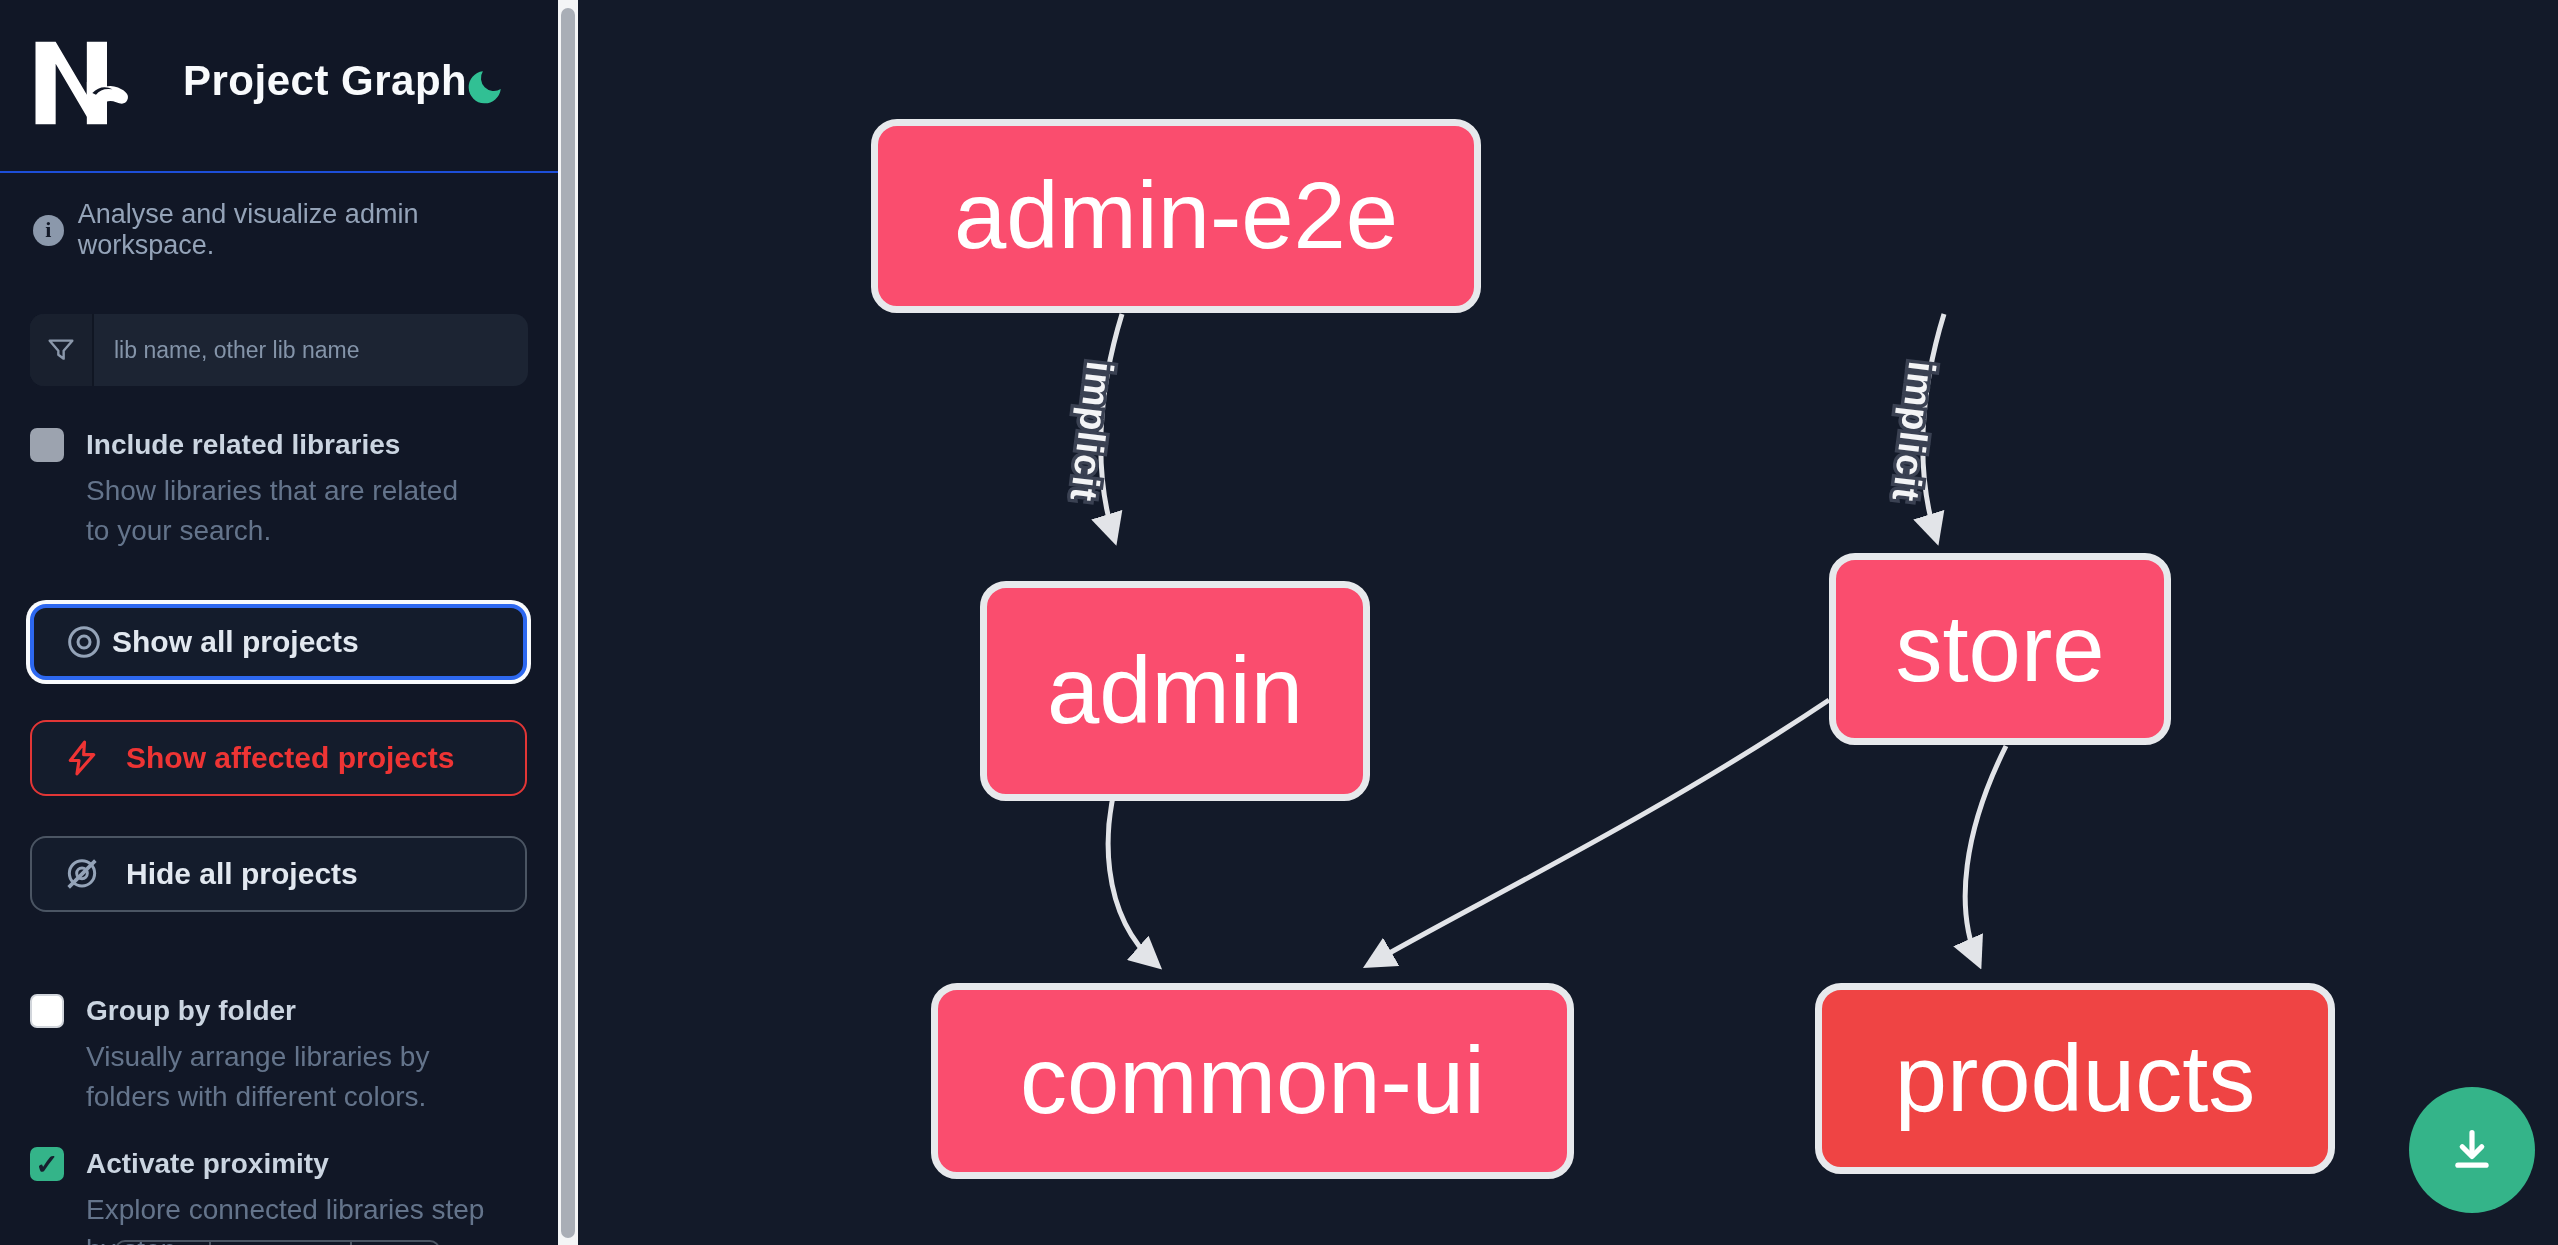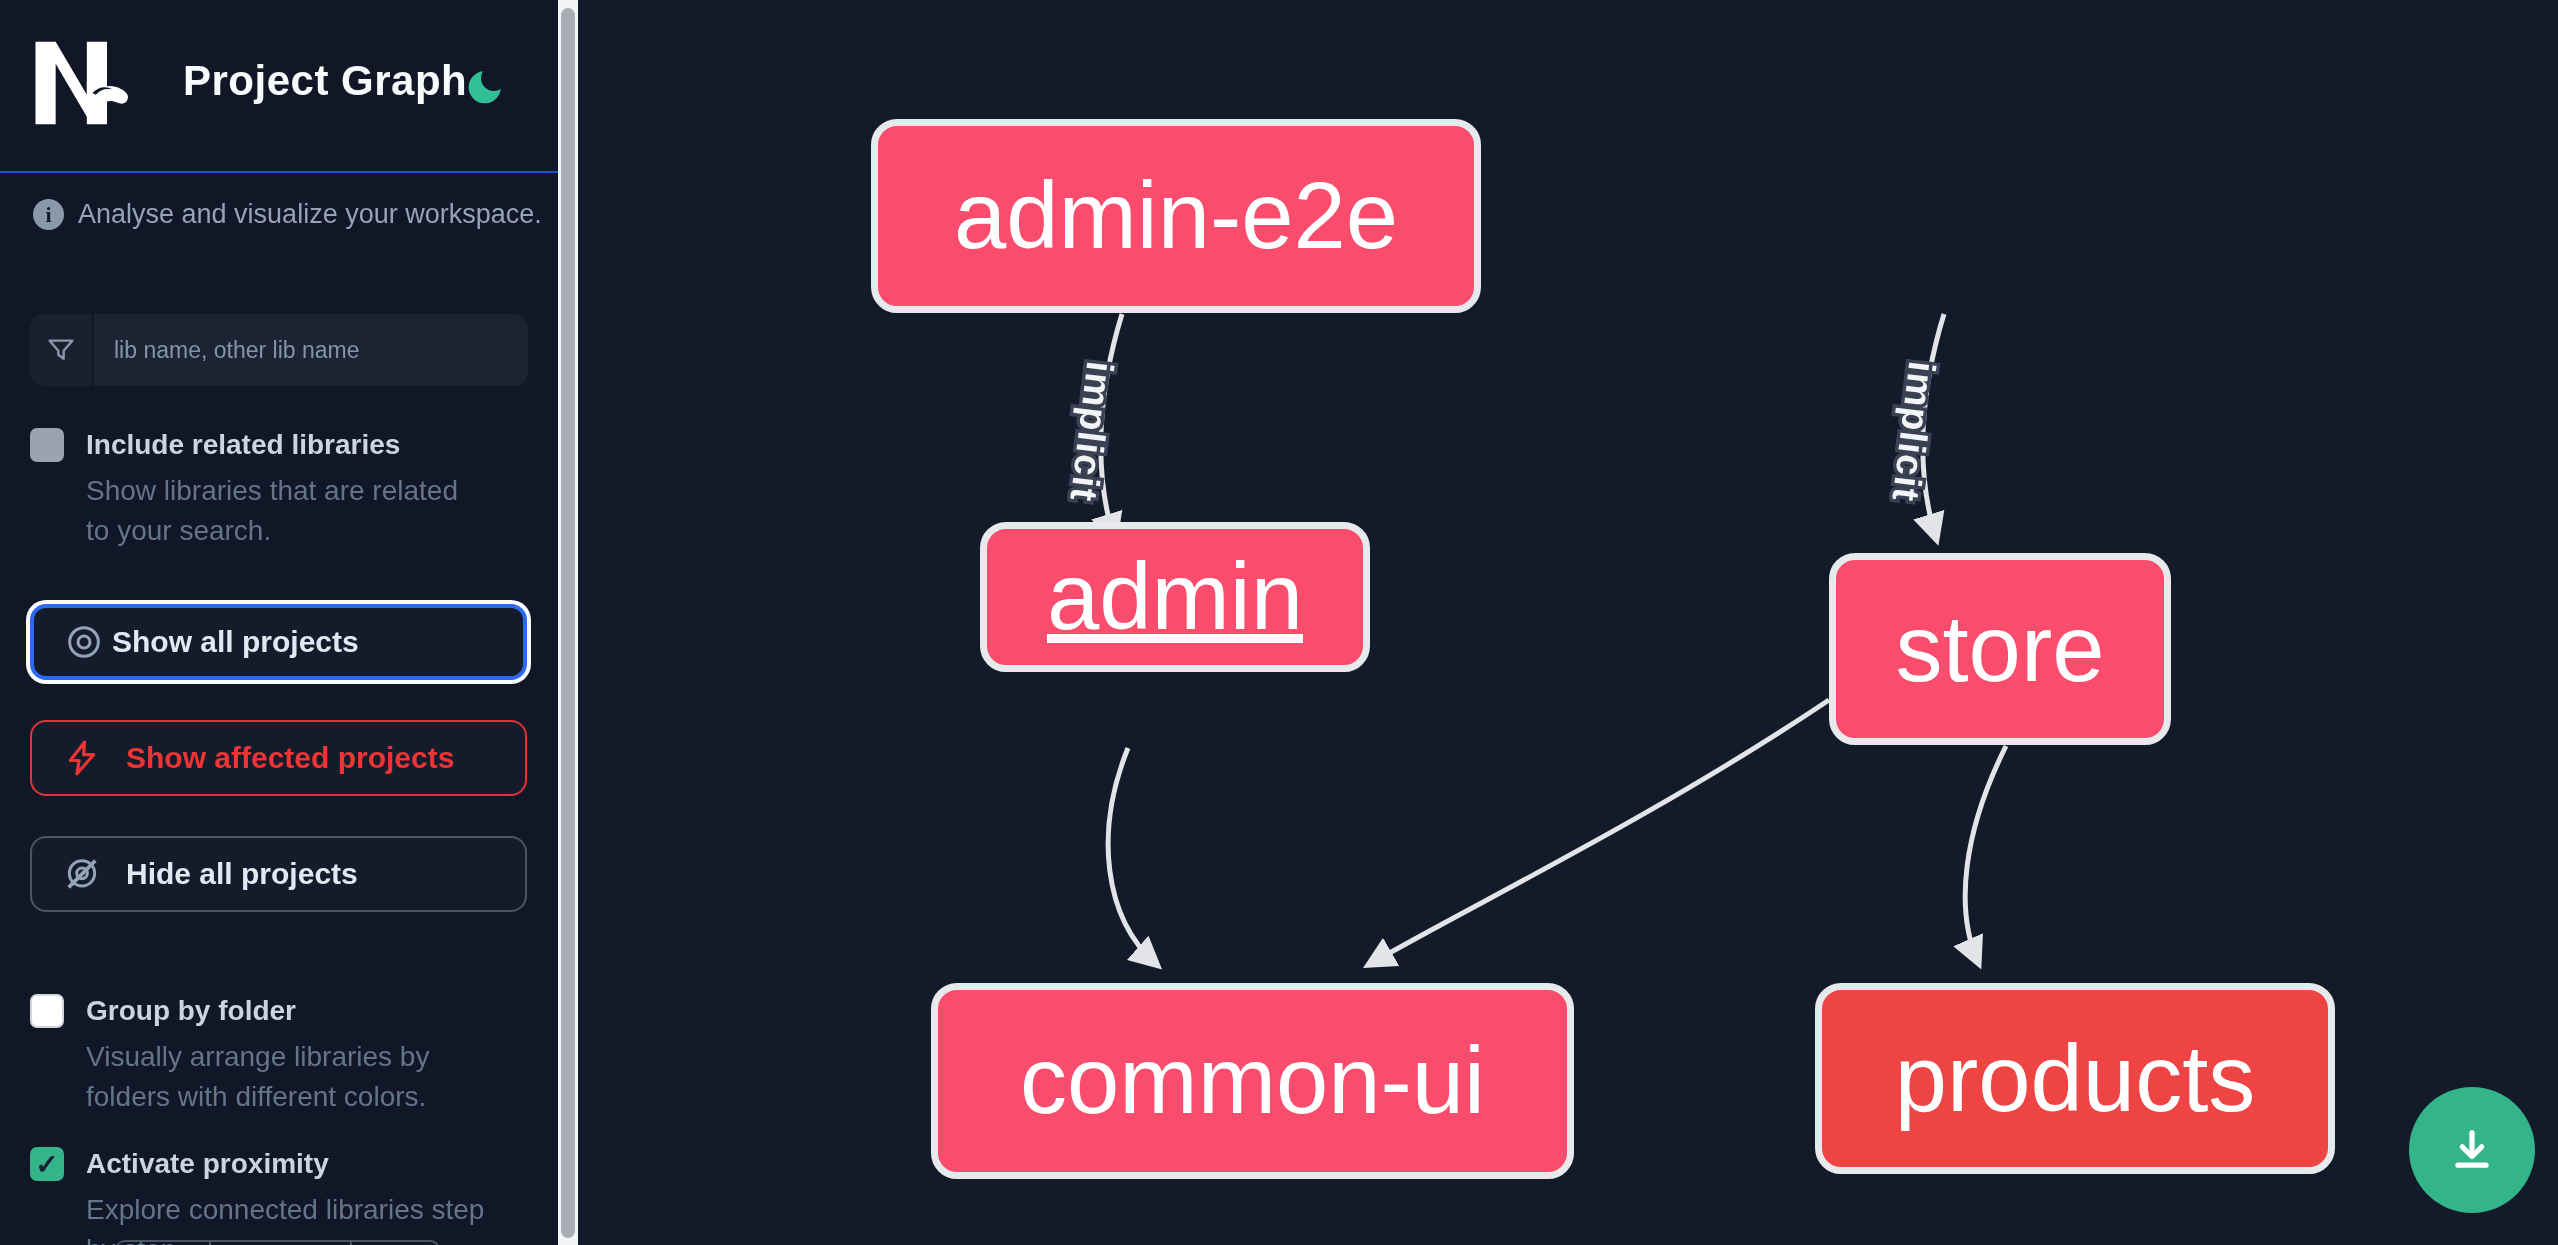--- a/index.html
+++ b/index.html
@@ -47,21 +47,21 @@
 
   
   #canvas{position:absolute;left:578px;top:0;width:1980px;height:1245px;background:#131a29;}
   #edges-svg{position:absolute;left:0;top:0;width:2558px;height:1245px;pointer-events:none;}
 
   .gnode{position:absolute;border:7px solid #e7e9ec;border-radius:26px;background:#fa4d6e;
     display:flex;align-items:center;justify-content:center;color:#ffffff;font-size:94px;cursor:pointer;white-space:nowrap;}
   .gnode.gray{background:#ef4444;}
   #node-admin-e2e{left:871px;top:119px;width:610px;height:194px;}
   #node-store-e2e{left:1717px;top:119px;width:565px;height:194px;}
-  #node-admin{left:980px;top:522px;width:390px;height:150px;text-decoration:underline;}
+  #node-admin{left:980px;top:581px;width:390px;height:220px;}
   #node-store{left:1829px;top:553px;width:342px;height:192px;text-align:center;}
   #node-common-ui{left:931px;top:983px;width:643px;height:196px;}
   #node-products{left:1815px;top:983px;width:520px;height:191px;}
 
   #fab-download{position:absolute;left:2409px;top:1087px;width:126px;height:126px;border-radius:50%;
     background:#34b489;display:flex;align-items:center;justify-content:center;cursor:pointer;}
 </style>
 </head>
 <body>
 
@@ -112,21 +112,21 @@
         <path fill="#111726" d="M68 62 q10 -10 22 -4 q-12 -2 -18 6 z"></path>
       </svg>
       <div id="app-title">Project Graph</div>
       <svg id="moon-btn" viewBox="0 0 24 24">
         <path fill="#31c094" d="M21 13.2 A9.2 9.2 0 1 1 10.8 3 A7.4 7.4 0 0 0 21 13.2 z"></path>
       </svg>
     </div>
 
     <div id="info-row">
       <div id="info-icon">i</div>
-      <div id="info-text">Analyse and visualize your workspace.</div>
+      <div id="info-text">Analyse and visualize admin workspace.</div>
     </div>
 
     <div id="searchbox">
       <div id="search-iconcell">
         <svg width="32" height="32" viewBox="0 0 24 24" fill="none" stroke="#8b98ab" stroke-width="1.8" stroke-linejoin="round">
           <path d="M3.5 5 h17 l-6.5 7.5 v6 l-4 -3 v-3 z"></path>
         </svg>
       </div>
       <input id="search-input" type="text" placeholder="lib name, other lib name" style="">
     </div>

